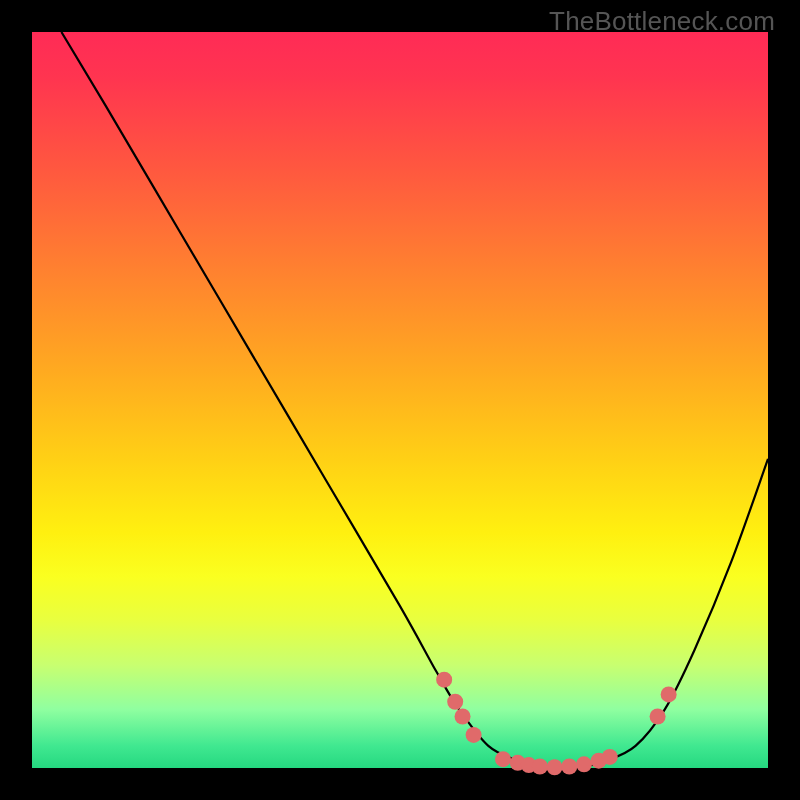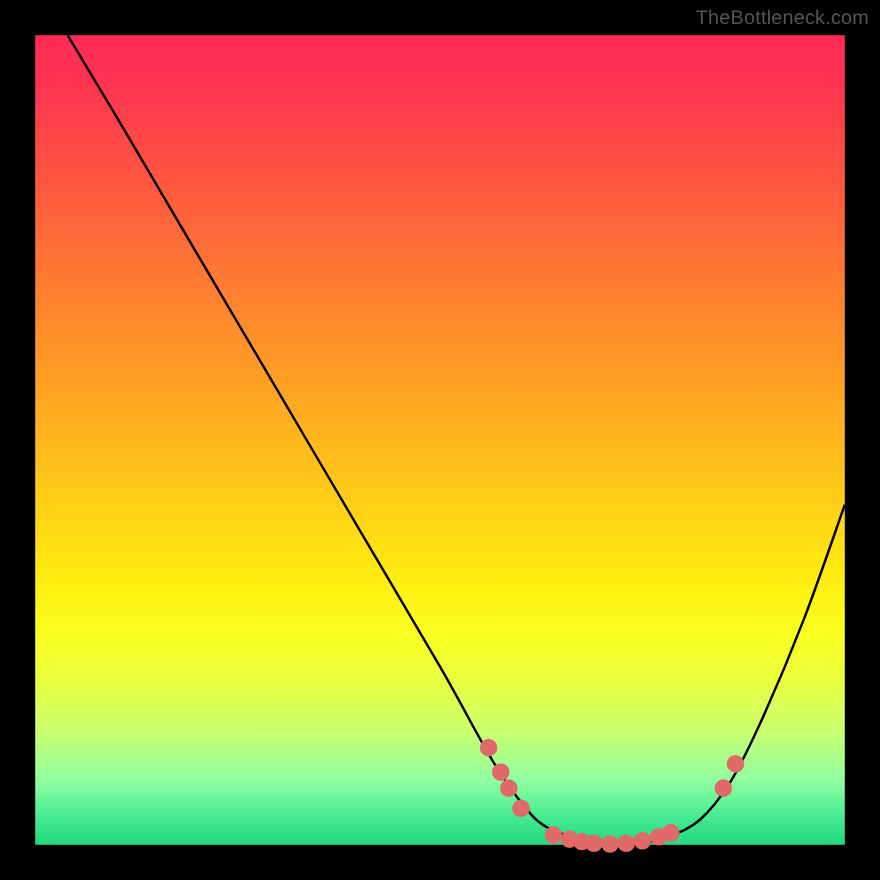--- a/index.html
+++ b/index.html
@@ -28,23 +28,23 @@
       #e8ff40 80%,
       #c8ff70 86%,
       #90ffa0 92%,
       #40e890 97%,
       #25d880 100%
     );
   }
   .watermark {
     position: absolute;
     top: 6px;
-    right: 10px;
+    right: 25px;
     font-family: Arial, Helvetica, sans-serif;
-    font-size: 18px;
+    font-size: 26px;
     color: #555;
     letter-spacing: 0.2px;
     user-select: none;
   }
   svg.curve {
     position: absolute;
     left: 0; top: 0;
     width: 736px; height: 736px;
     overflow: visible;
   }

